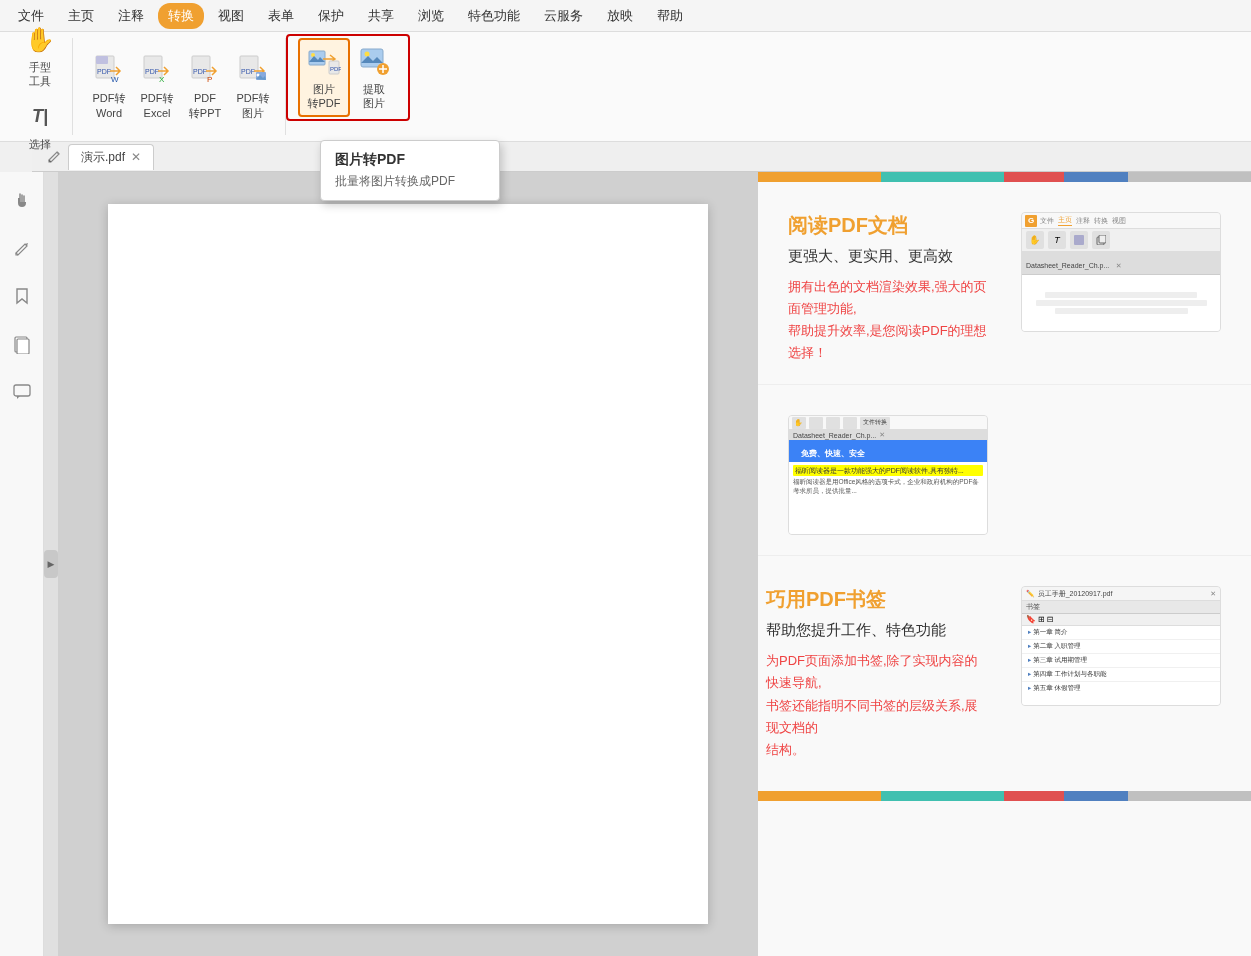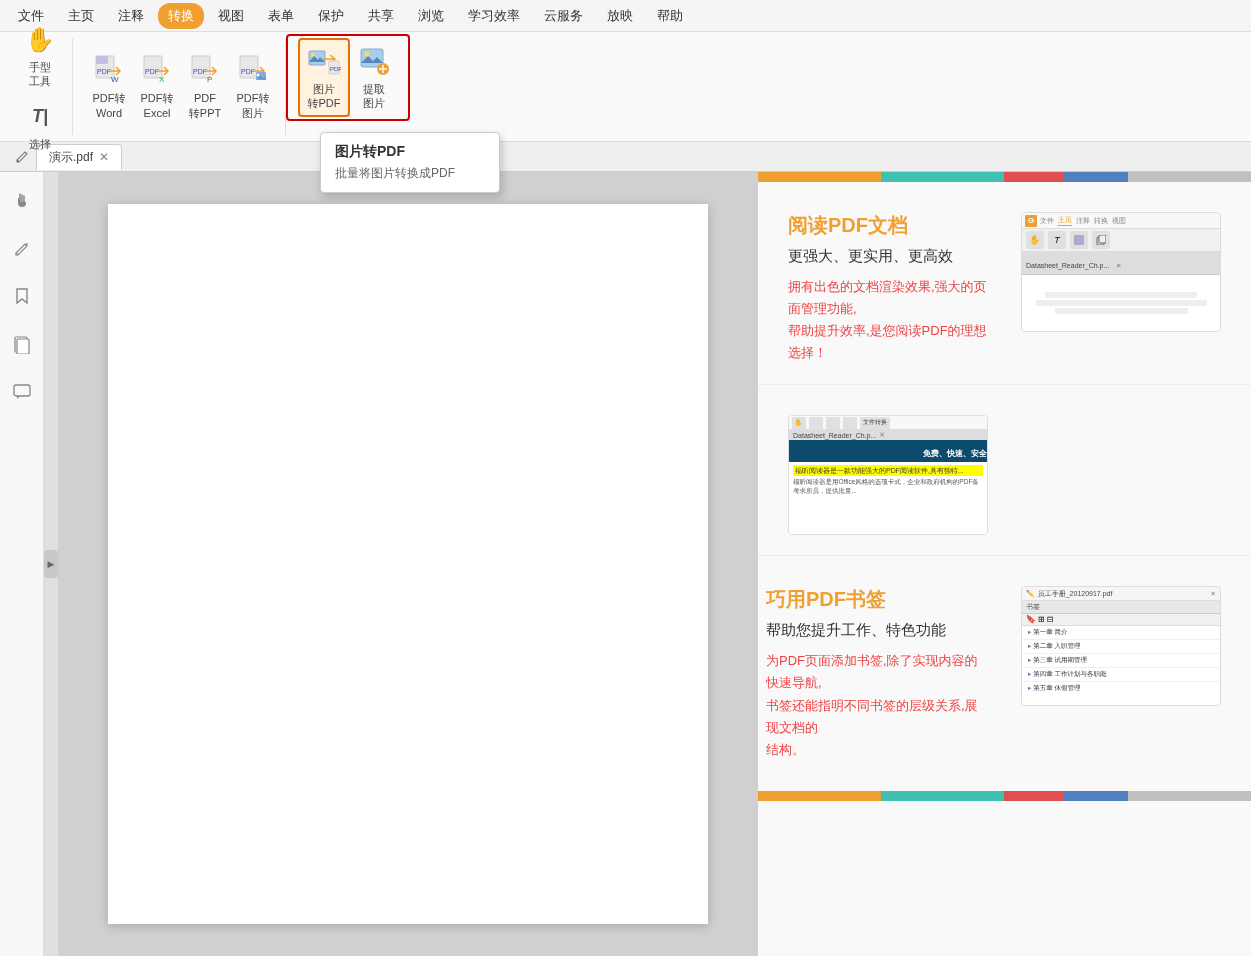--- a/index.html
+++ b/index.html
@@ -52,21 +52,21 @@
       box-shadow: 2px 4px 10px rgba(0,0,0,0.2);
       z-index: 100;
       min-width: 180px;
     }
     .tooltip-popup .title { font-size: 14px; font-weight: bold; color: #333; margin-bottom: 4px; }
     .tooltip-popup .desc { font-size: 12px; color: #666; }
 
     
     .tabbar {
       display: flex; align-items: center; background: #efefef; border-bottom: 1px solid #ccc;
-      padding: 0 12px; height: 30px;
+      padding: 0 12px; height: 30px; margin-left: 32px;
     }
     .tab-item {
       display: flex; align-items: center; gap: 6px; padding: 4px 12px;
       background: white; border: 1px solid #ccc; border-bottom: none;
       border-radius: 4px 4px 0 0; font-size: 12px; color: #444; cursor: pointer; margin-right: 2px;
     }
     .tab-close { color: #888; font-size: 12px; cursor: pointer; }
 
     
     .layout {
@@ -122,21 +122,21 @@
 <div class="menubar">
   <div class="menu-item">文件</div>
   <div class="menu-item">主页</div>
   <div class="menu-item">注释</div>
   <div class="menu-item active">转换</div>
   <div class="menu-item">视图</div>
   <div class="menu-item">表单</div>
   <div class="menu-item">保护</div>
   <div class="menu-item">共享</div>
   <div class="menu-item">浏览</div>
-  <div class="menu-item">学习效率</div>
+  <div class="menu-item">特色功能</div>
   <div class="menu-item">云服务</div>
   <div class="menu-item">放映</div>
   <div class="menu-item">帮助</div>
 </div>
 
 <div class="toolbar">
 
   <div class="toolbar-group">
     <div class="toolbar-btn">
       <div class="icon-area tb-icon">✋</div>
@@ -229,21 +229,21 @@
             <path d="M26 20 L26 28 M22 24 L30 24" stroke="white" stroke-width="1.5"></path>
           </svg>
         </div>
         <div class="label">提取<br>图片</div>
       </div>
     </div>
 
     <div style="position:absolute; top:-4px; left:-4px; right:-4px; bottom:-4px; border:2px solid #cc0000; border-radius:4px; pointer-events:none;"></div>
   </div>
 
-  <div class="tooltip-popup" style="top:100px; left:320px;">
+  <div class="tooltip-popup" style="top:108px; left:320px;">
     <div class="title">图片转PDF</div>
     <div class="desc">批量将图片转换成PDF</div>
   </div>
 </div>
 
 <div class="tabbar">
   <div style="width:20px; height:20px; display:flex; align-items:center; justify-content:center; margin-right:4px; cursor:pointer;">
     <svg width="14" height="14" viewBox="0 0 14 14">
         <path d="M2 10 L10 2 L12 4 L4 12 Z" fill="none" stroke="#888" stroke-width="1.2"></path>
         <path d="M10 2 L12 4" stroke="#888" stroke-width="1.2"></path>
@@ -357,21 +357,21 @@
           <div style="width:14px; height:12px; background:#e0e0e0; border-radius:1px; font-size:7px; display:flex; align-items:center; justify-content:center;">✋</div>
           <div style="width:14px; height:12px; background:#e0e0e0; border-radius:1px;"></div>
           <div style="width:14px; height:12px; background:#e0e0e0; border-radius:1px;"></div>
           <div style="width:14px; height:12px; background:#e0e0e0; border-radius:1px;"></div>
           <div style="width:30px; height:12px; background:#e0e0e0; border-radius:1px; font-size:6px; display:flex; align-items:center; justify-content:center; color:#444;">文件转换</div>
         </div>
         <div style="background:#ddd; padding:1px 4px; display:flex; align-items:center; gap:3px;">
           <span style="font-size:7px; color:#444;">Datasheet_Reader_Ch.p...</span>
           <span style="font-size:7px; color:#888;">✕</span>
         </div>
-        <div style="background:#0c4a6e; padding:2px 0; text-align:right;">
+        <div style="background:#3b82f6; padding:2px 12px; text-align:left;">
           <span style="font-size:8px; color:white; font-weight:bold;">免费、快速、安全</span>
         </div>
         <div style="flex:1; background:white; padding:3px 4px; overflow:hidden;">
           <div style="background:#ffff00; font-size:7px; color:#333; padding:1px 2px; margin-bottom:2px; border-radius:1px; line-height:1.3;">福昕阅读器是一款功能强大的PDF阅读软件,具有独特...</div>
           <div style="font-size:6.5px; color:#555; line-height:1.3;">福昕阅读器是用Office风格的选项卡式，企业和政府机构的PDF备考求所员，提供批量...</div>
         </div>
       </div>
     </div>
 
     <div class="feature-section" style="border-bottom:none;padding-left:8px;">

